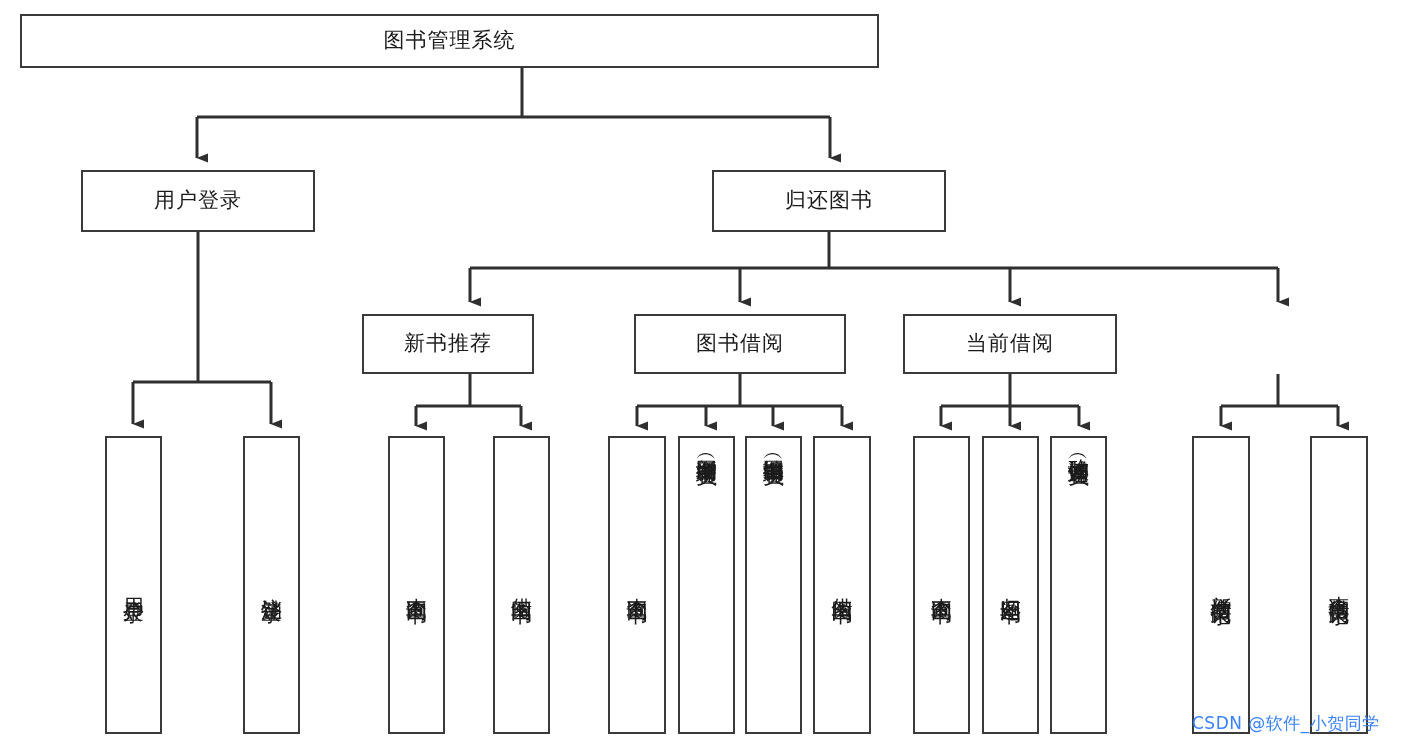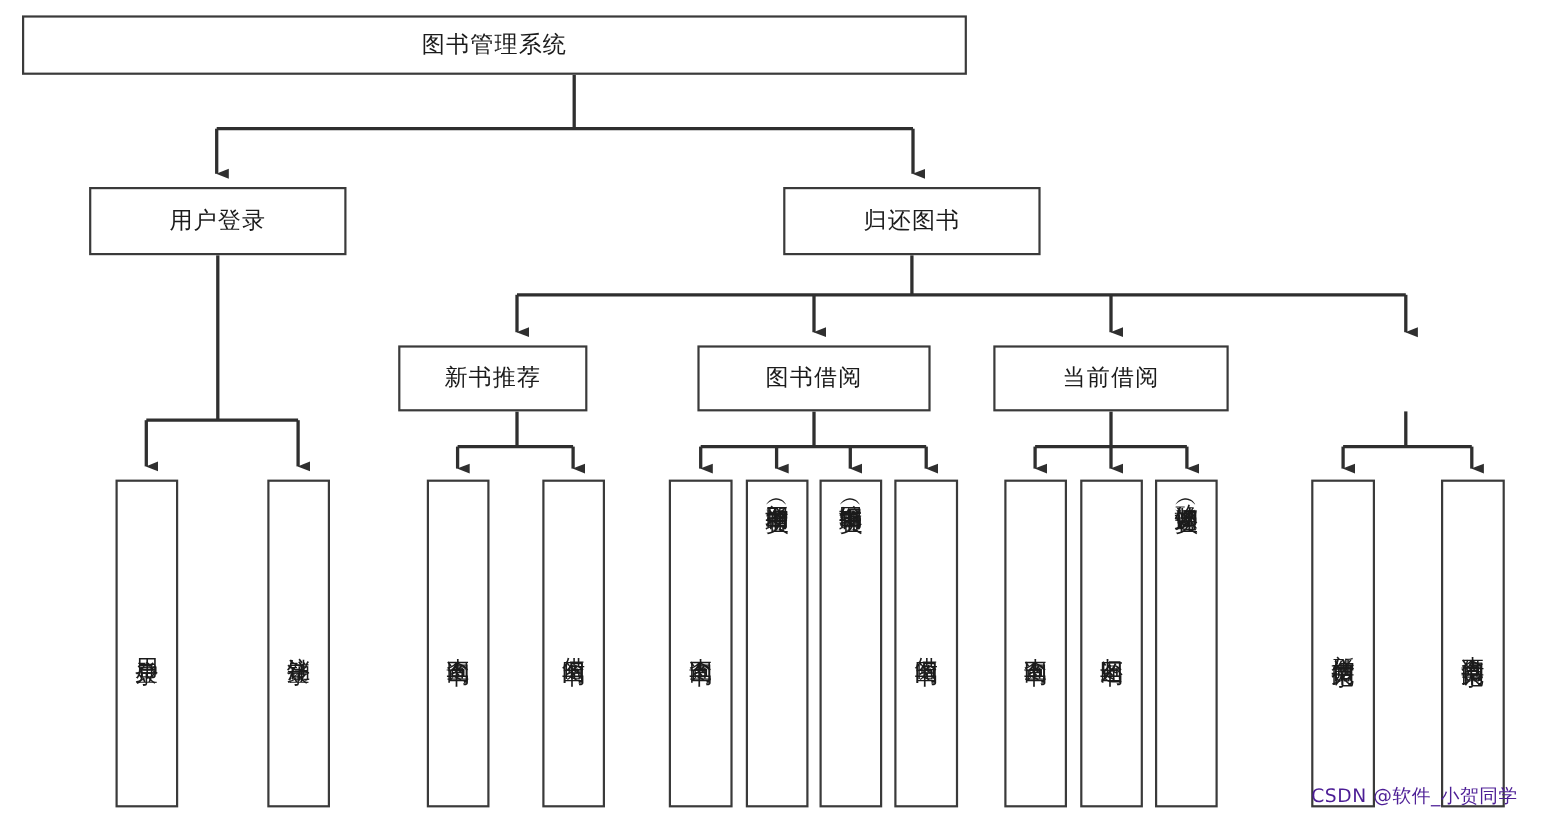--- a/index.html
+++ b/index.html
@@ -60,21 +60,21 @@
   }
   .node-box.vert.top-align {
     align-items: flex-start;
     padding-top: 4px;
   }
   #watermark {
     position: absolute;
     left: 1192px;
     top: 712px;
     font-size: 17px;
-    color: #4c1d95;
+    color: #3b82f6;
     white-space: nowrap;
     letter-spacing: 0.5px;
   }
 </style>
 </head>
 <body>
 
 <div id="diagram-root">
 
   <svg id="diagram-svg" viewBox="0 0 1405 747" xmlns="http://www.w3.org/2000/svg">

